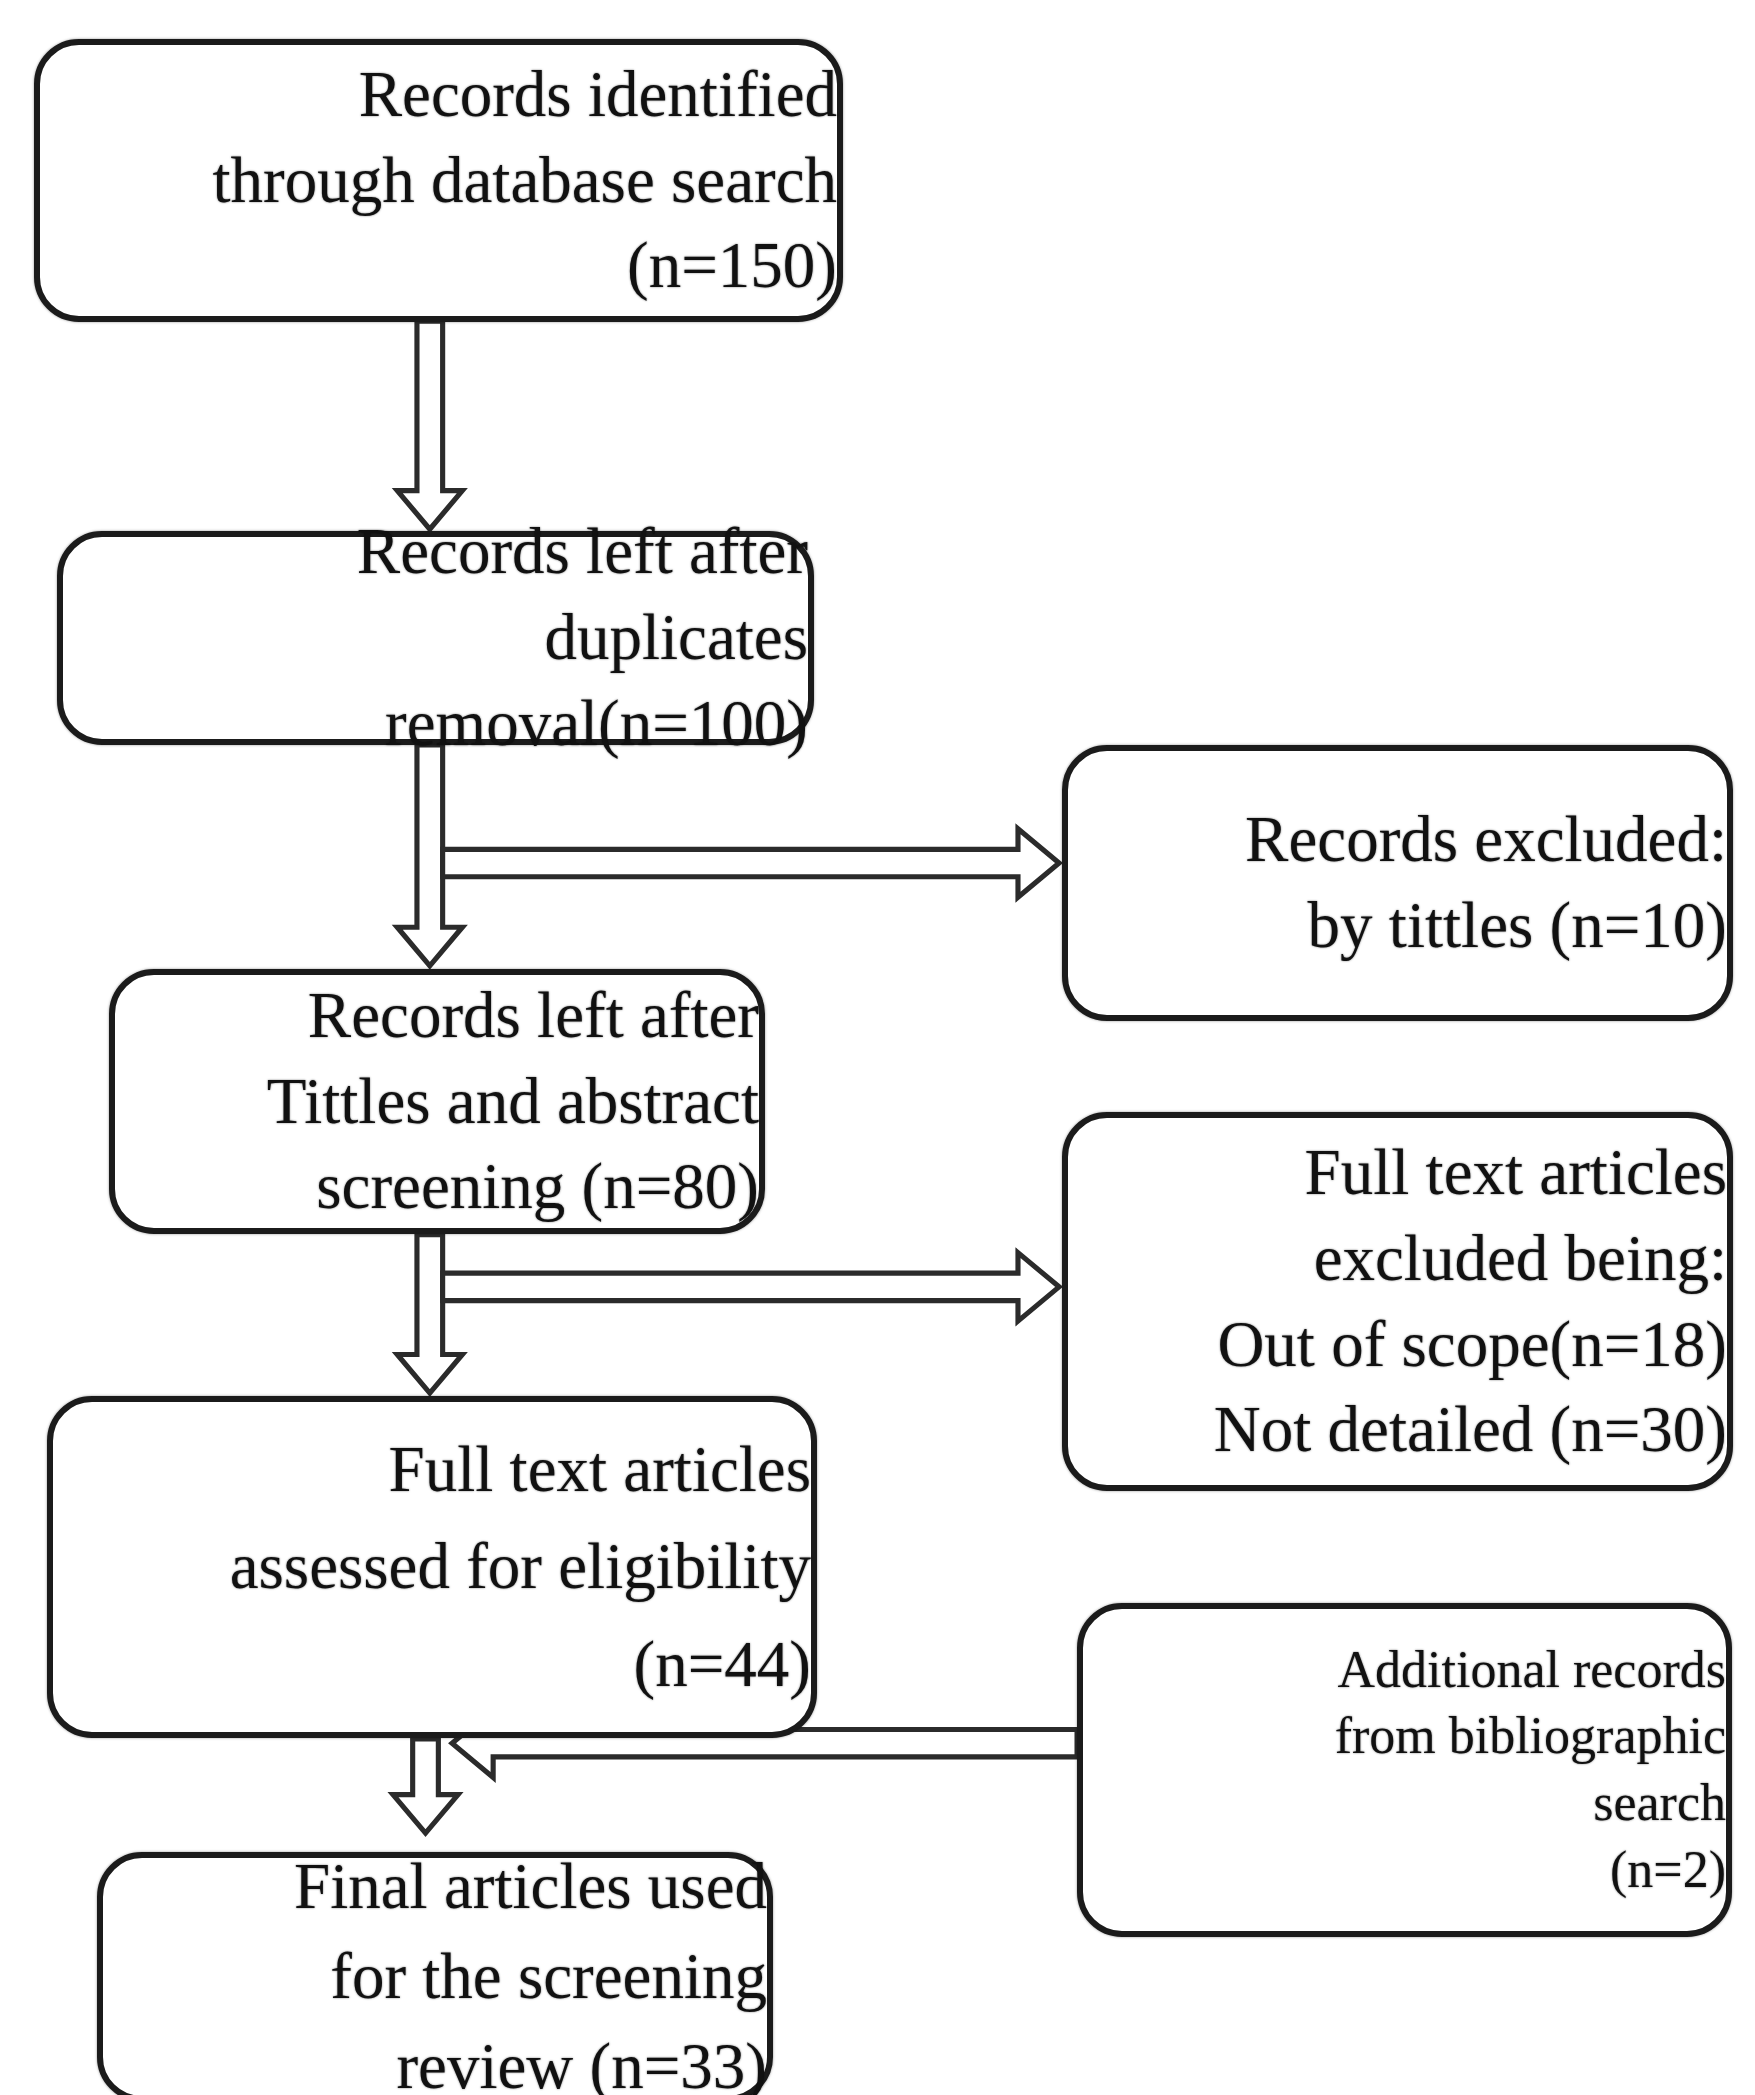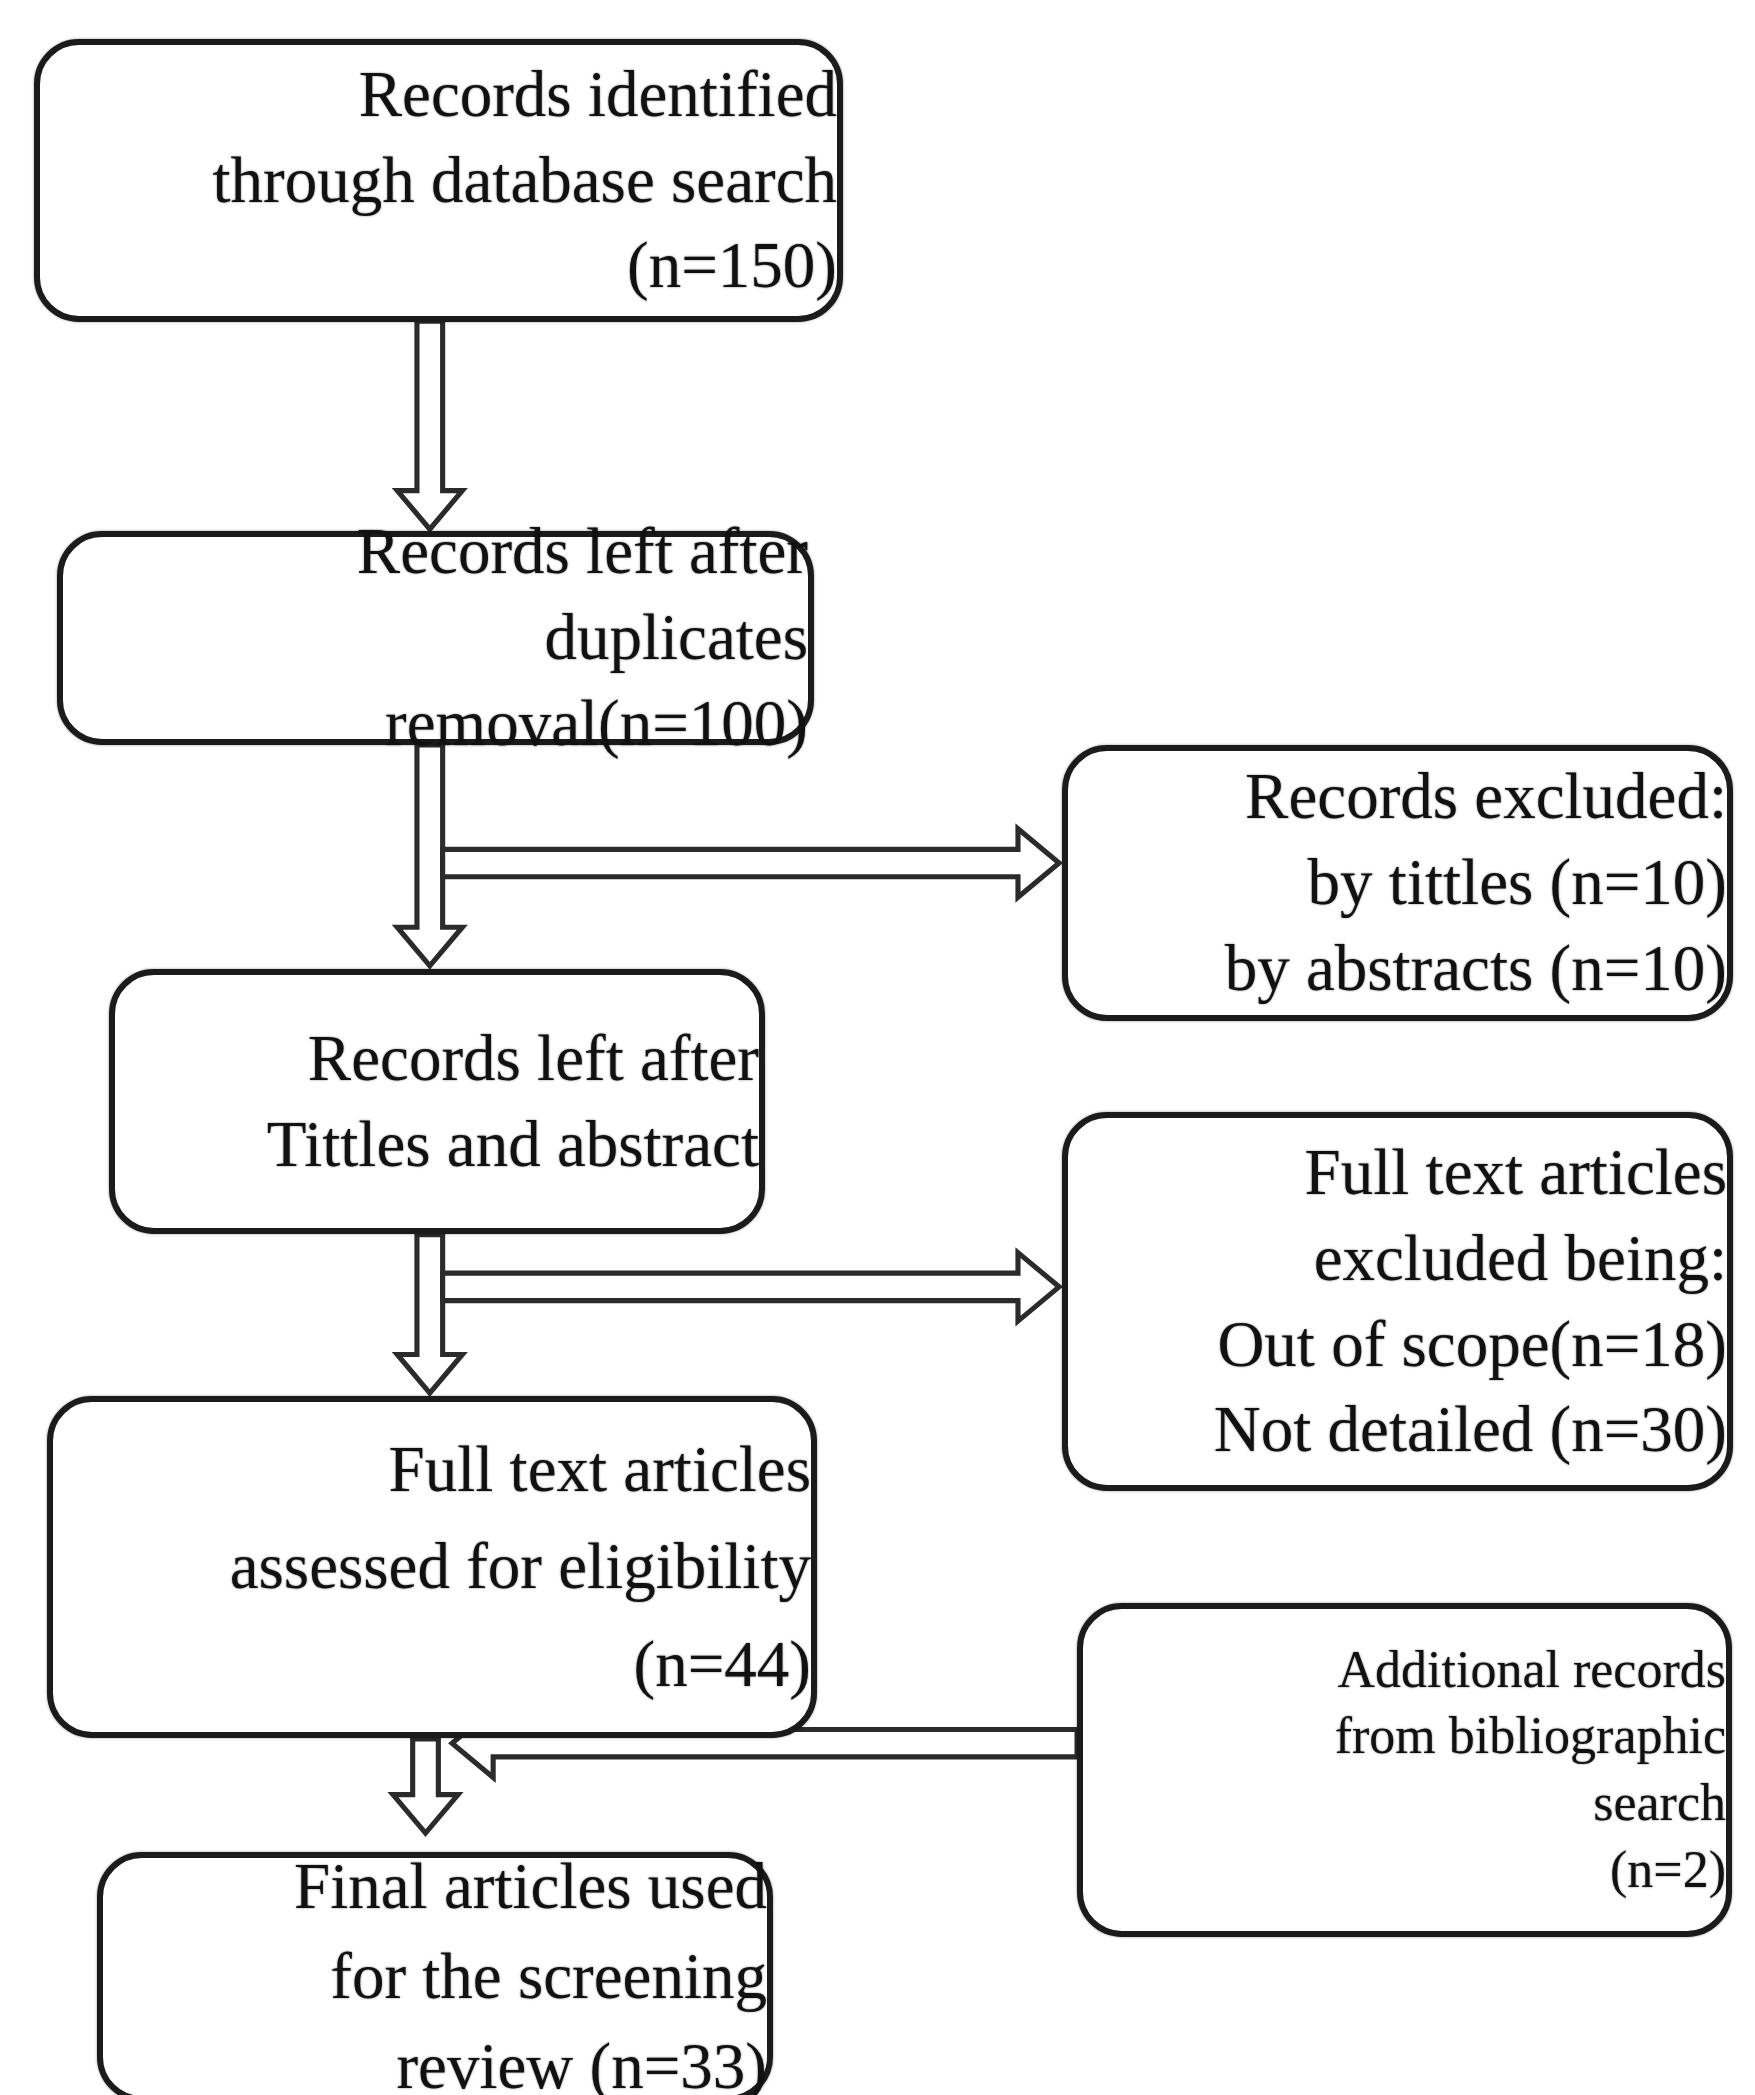--- a/index.html
+++ b/index.html
@@ -75,26 +75,26 @@
 
   <div class="flowbox b-duplicates">
       <div class="line">Records left after</div>
       <div class="line">duplicates</div>
       <div class="line">removal(n=100)</div>
     </div>
 
   <div class="flowbox b-excluded1">
       <div class="line">Records excluded:</div>
       <div class="line">by tittles (n=10)</div>
-      <div class="line">by abstracts (n=10)</div>
     </div>
 
   <div class="flowbox b-screening">
       <div class="line">Records left after</div>
       <div class="line">Tittles and abstract</div>
+      <div class="line">screening (n=80)</div>
     </div>
 
   <div class="flowbox b-excluded2">
       <div class="line">Full text articles</div>
       <div class="line">excluded being:</div>
       <div class="line">Out of scope(n=18)</div>
       <div class="line">Not detailed (n=30)</div>
     </div>
 
   <div class="flowbox b-fulltext">

